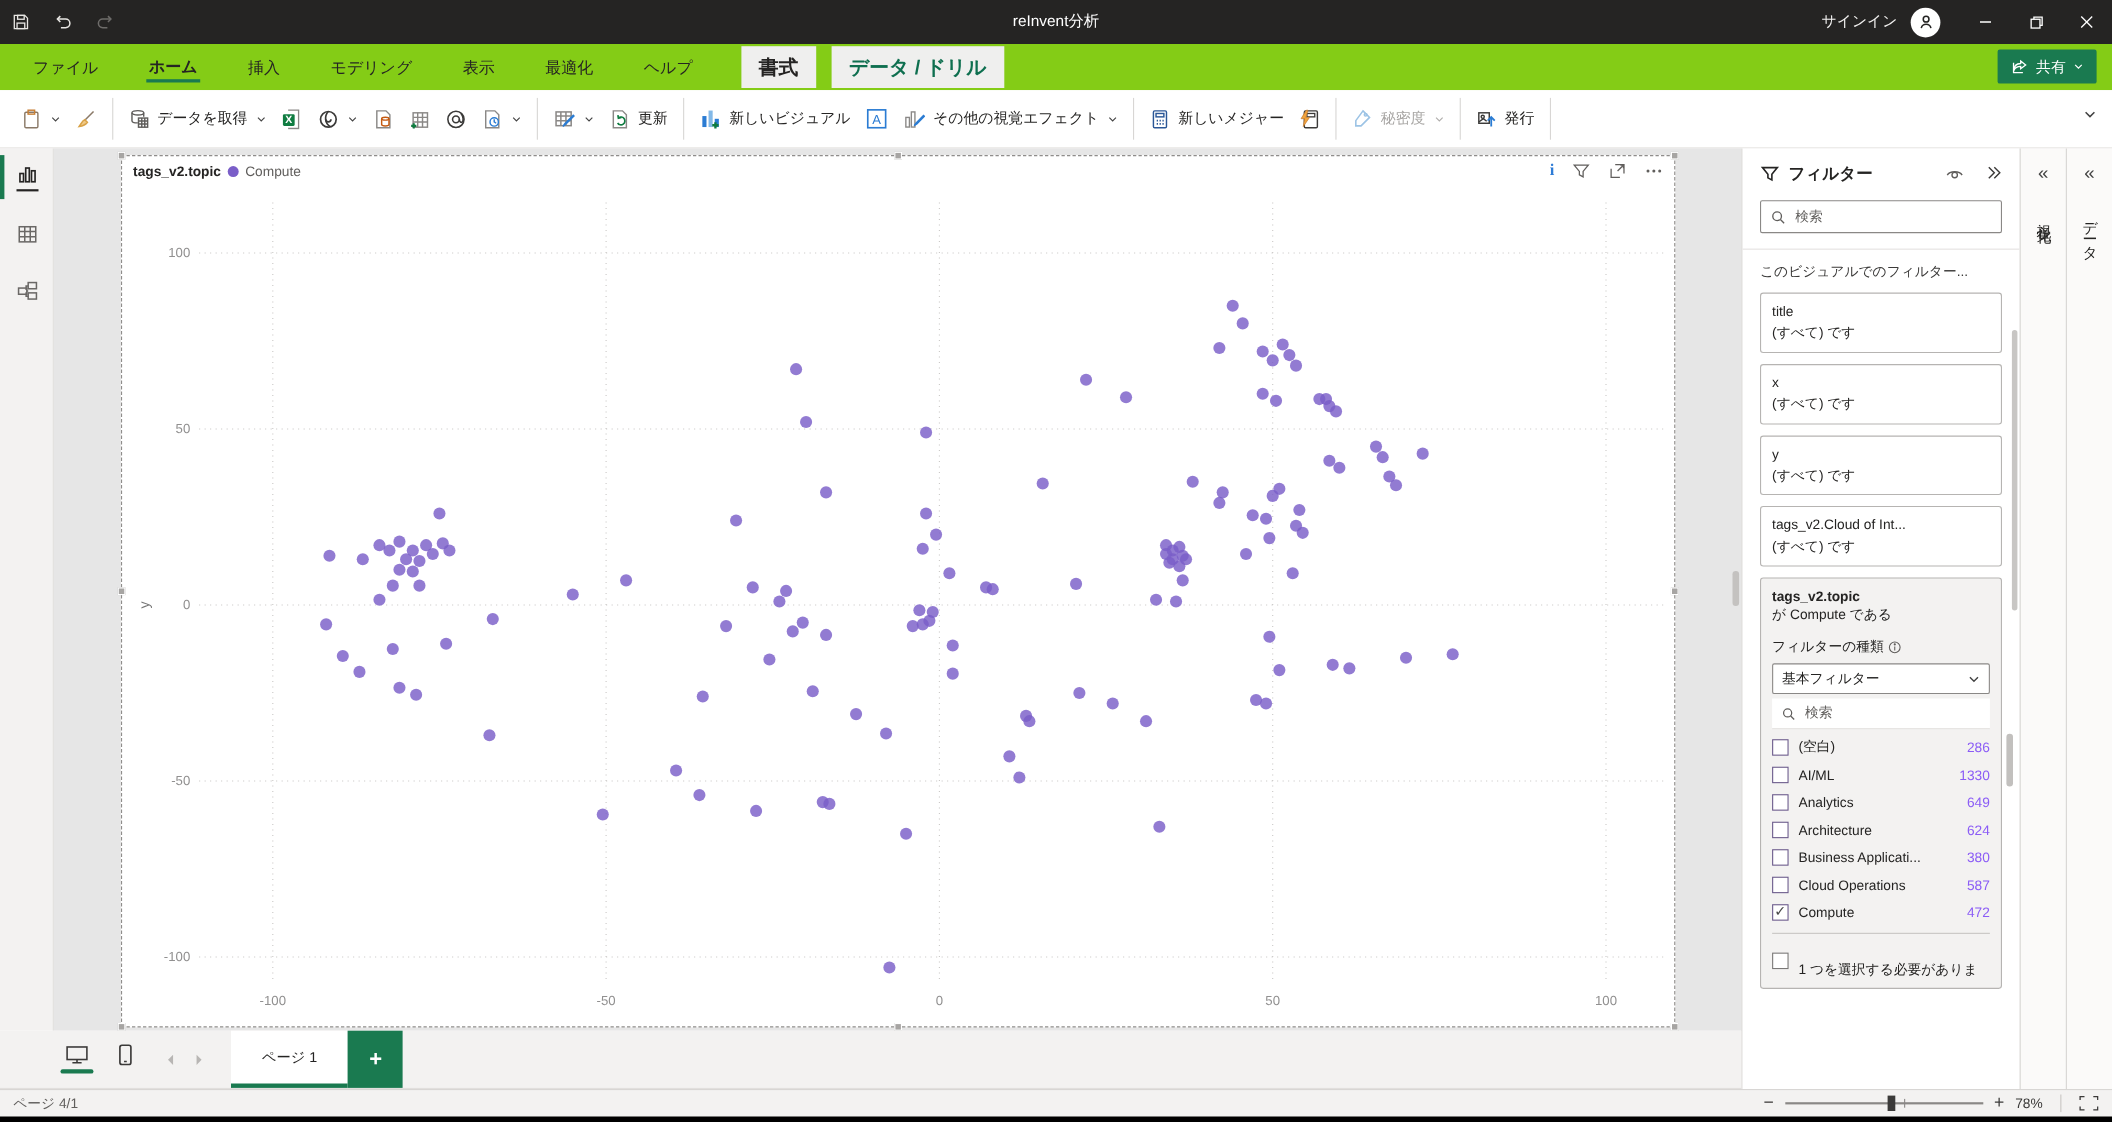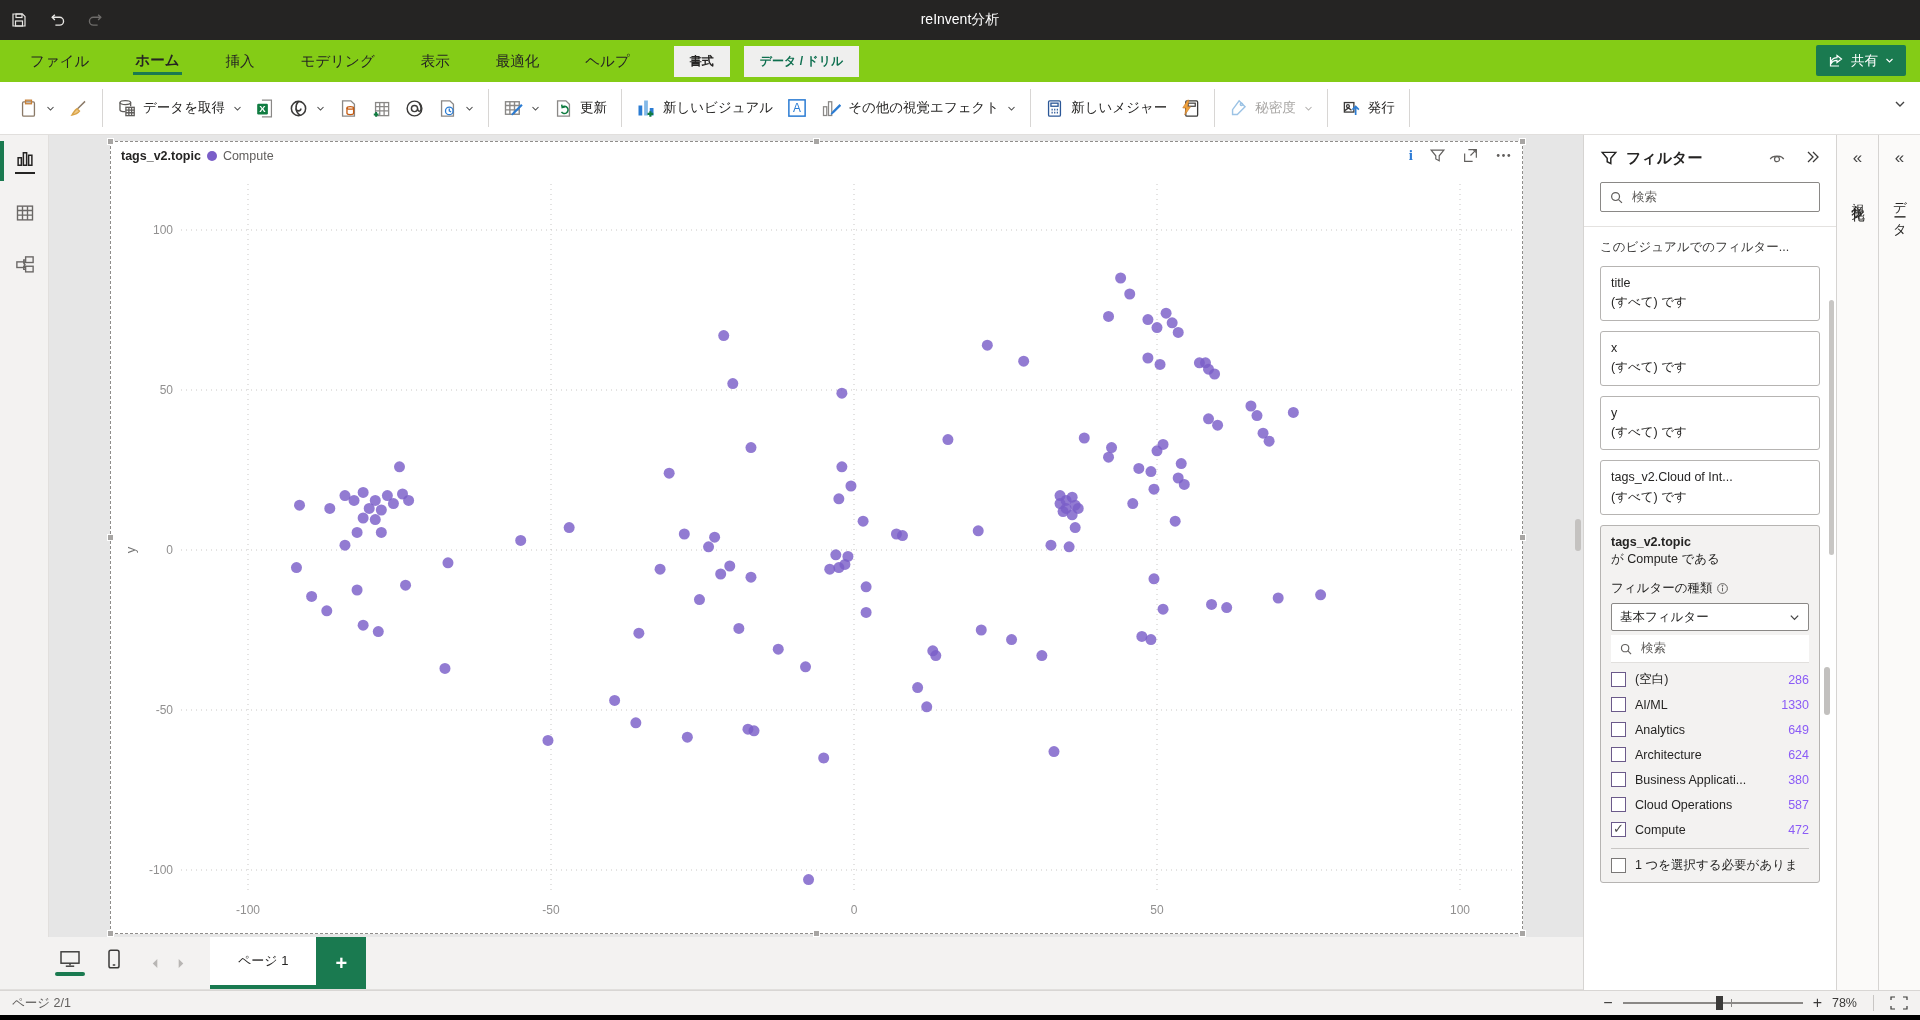--- a/index.html
+++ b/index.html
@@ -18,21 +18,21 @@
             font-size:14px;color:#fff;}
   .tb-right{position:absolute;right:0;top:0;height:40px;display:flex;align-items:center;}
   .tb-signin{font-size:13.5px;margin-right:12px;cursor:pointer;}
   .tb-avatar{width:27px;height:27px;border-radius:50%;background:#fff;color:#252423;display:flex;align-items:center;justify-content:center;margin-right:18px;cursor:pointer;}
   .win-btn{width:46px;height:40px;display:flex;align-items:center;justify-content:center;color:#fff;cursor:pointer;}
 
   
   .ribbontabs{position:absolute;left:0;top:40px;width:1920px;height:42px;background:#84cc16;display:flex;align-items:center;padding-left:28px;}
   .rtab{font-size:14.5px;margin-right:42px;padding:4px 2px;cursor:pointer;white-space:nowrap;}
   .rtab.active{font-weight:bold;border-bottom:3px solid #1a7a50;padding-bottom:2px;}
-  .ctx-tab{background:#efefee;padding:7px 16px;margin-right:14px;font-weight:bold;font-size:12px;cursor:pointer;white-space:nowrap;}
+  .ctx-tab{background:#efefee;padding:7px 16px;margin-right:14px;font-weight:bold;font-size:18px;cursor:pointer;white-space:nowrap;}
   .ctx-tab.green{color:#0e6f4f;}
   .share-btn{position:absolute;right:14px;top:5px;height:31px;background:#1a7a50;color:#fff;border:none;border-radius:2px;
              display:flex;align-items:center;gap:7px;padding:0 12px;font-size:13.5px;cursor:pointer;}
 
   
   .toolbar{position:absolute;left:0;top:82px;width:1920px;height:53px;background:#fff;border-bottom:1px solid #e1dfdd;
            display:flex;align-items:center;padding-left:12px;}
   .tool{display:flex;align-items:center;gap:7px;padding:7px 7px;border-radius:2px;cursor:pointer;white-space:nowrap;font-size:13.5px;}
   .tool .chev{margin-left:1px;}
   .tsep{width:1px;height:38px;background:#d8d6d4;margin:0 7px;}
@@ -87,21 +87,21 @@
   .fsearch2{margin-top:4px;height:28px;background:#fff;display:flex;align-items:center;gap:8px;padding:0 8px;color:#605e5c;border-bottom:1px solid #e1dfdd;}
   .flist{position:relative;margin-top:4px;}
   .flist-scroll{position:absolute;right:-4px;top:0px;width:6px;height:48px;background:#c2c0be;border-radius:3px;}
   .fitem{display:flex;align-items:center;gap:9px;height:25px;}
   .cb{width:15px;height:15px;border:1px solid #6b5a8a;background:#fff;flex:0 0 auto;position:relative;cursor:pointer;}
   .cb.checked::after{content:"\2713";position:absolute;left:1px;top:-2px;font-size:13px;color:#4a4a4a;}
   .fitem .fl{flex:1;white-space:nowrap;overflow:hidden;text-overflow:ellipsis;}
   .fitem .fn{color:#8b5cf6;}
   .freq{border-top:1px solid #c8c6c4;margin-top:6px;padding-top:8px;display:flex;align-items:center;gap:9px;}
   .freq .cb{border-color:#7a7877;}
-  .freq span.txt{white-space:nowrap;overflow:hidden;}
+  .freq span.txt{white-space:nowrap;overflow:hidden;margin-top:16px;}
   .pane-scroll{position:absolute;right:2px;top:165px;width:5px;height:255px;background:#c8c6c4;border-radius:3px;}
 
   
   .rails{position:absolute;left:1836px;top:135px;width:84px;height:855px;display:flex;}
   .rail{width:42px;height:100%;background:#fbfaf9;border-left:1px solid #d6d4d2;display:flex;flex-direction:column;align-items:center;padding-top:14px;cursor:pointer;}
   .rail .rr-col{font-size:17px;color:#444;line-height:1;}
   .rail .rr-label{margin-top:26px;writing-mode:vertical-rl;font-size:13.5px;letter-spacing:3px;color:#252423;}
 
   
   .pagebar{position:absolute;left:0;top:937px;width:1583px;height:53px;background:#f3f2f1;border-bottom:1px solid #e1dfdd;
@@ -144,20 +144,46 @@
           <path d="M3 5 H10 a3.7 3.7 0 0 1 0 7.4 H6"></path>
       </svg>
     </div>
     <div class="tb-btn dim">
       <svg class="ico" width="17" height="17" viewBox="0 0 16 16" fill="none" stroke="currentColor" stroke-width="1.3">
         <path d="M10.5 2.5 L13 5 L10.5 7.5"></path>
           <path d="M13 5 H6 a3.7 3.7 0 0 0 0 7.4 H10"></path>
       </svg>
     </div>
     <div class="tb-title">reInvent分析</div>
+    <div class="tb-right">
+      <span class="tb-signin">サインイン</span>
+      <span class="tb-avatar">
+        <svg width="16" height="16" viewBox="0 0 16 16" fill="none" stroke="#252423" stroke-width="1.4">
+          <circle cx="8" cy="5.4" r="2.6"></circle>
+            <path d="M3.6 13.6 a4.5 4.5 0 0 1 8.8 0"></path>
+        </svg>
+      </span>
+      <div class="win-btn">
+        <svg width="12" height="12" viewBox="0 0 12 12" stroke="currentColor" stroke-width="1.2">
+            <line x1="1" y1="6" x2="11" y2="6"></line>
+          </svg>
+      </div>
+      <div class="win-btn">
+        <svg width="13" height="13" viewBox="0 0 13 13" fill="none" stroke="currentColor" stroke-width="1.2">
+          <rect x="1.5" y="3.5" width="8" height="8"></rect>
+            <path d="M4 3.5 V1.5 H11.5 V9 H9.5"></path>
+        </svg>
+      </div>
+      <div class="win-btn">
+        <svg width="12" height="12" viewBox="0 0 12 12" stroke="currentColor" stroke-width="1.2">
+            <line x1="1" y1="1" x2="11" y2="11"></line>
+            <line x1="11" y1="1" x2="1" y2="11"></line>
+          </svg>
+      </div>
+    </div>
   </div>
 
   <div class="ribbontabs">
     <div style="display:flex;align-items:center;">
 
     <div class="rtab">ファイル</div>
         <div class="rtab active">ホーム</div>
         <div class="rtab">挿入</div>
         <div class="rtab">モデリング</div>
         <div class="rtab">表示</div>
@@ -720,21 +746,21 @@
         </svg>
       <svg width="11" height="11" viewBox="0 0 12 12" fill="currentColor">
           <path d="M4 1 L9 6 L4 11 Z"></path>
         </svg>
     </div>
     <div class="ptab">ページ 1</div>
     <div class="ptab-add">+</div>
   </div>
 
   <div class="statusbar">
-    <span class="sb-left">ページ 2/1</span>
+    <span class="sb-left">ページ 4/1</span>
     <div class="sb-zoom">
       <span class="sb-pm">−</span>
       <div class="sb-track">
         <span class="sb-thumb"></span>
         <span class="sb-notch"></span>
       </div>
       <span class="sb-pm">+</span>
       <span>78%</span>
       <span class="sb-sep"></span>
       <svg width="18" height="14" viewBox="0 0 18 14" fill="none" stroke="#3b3a39" stroke-width="1.2">

